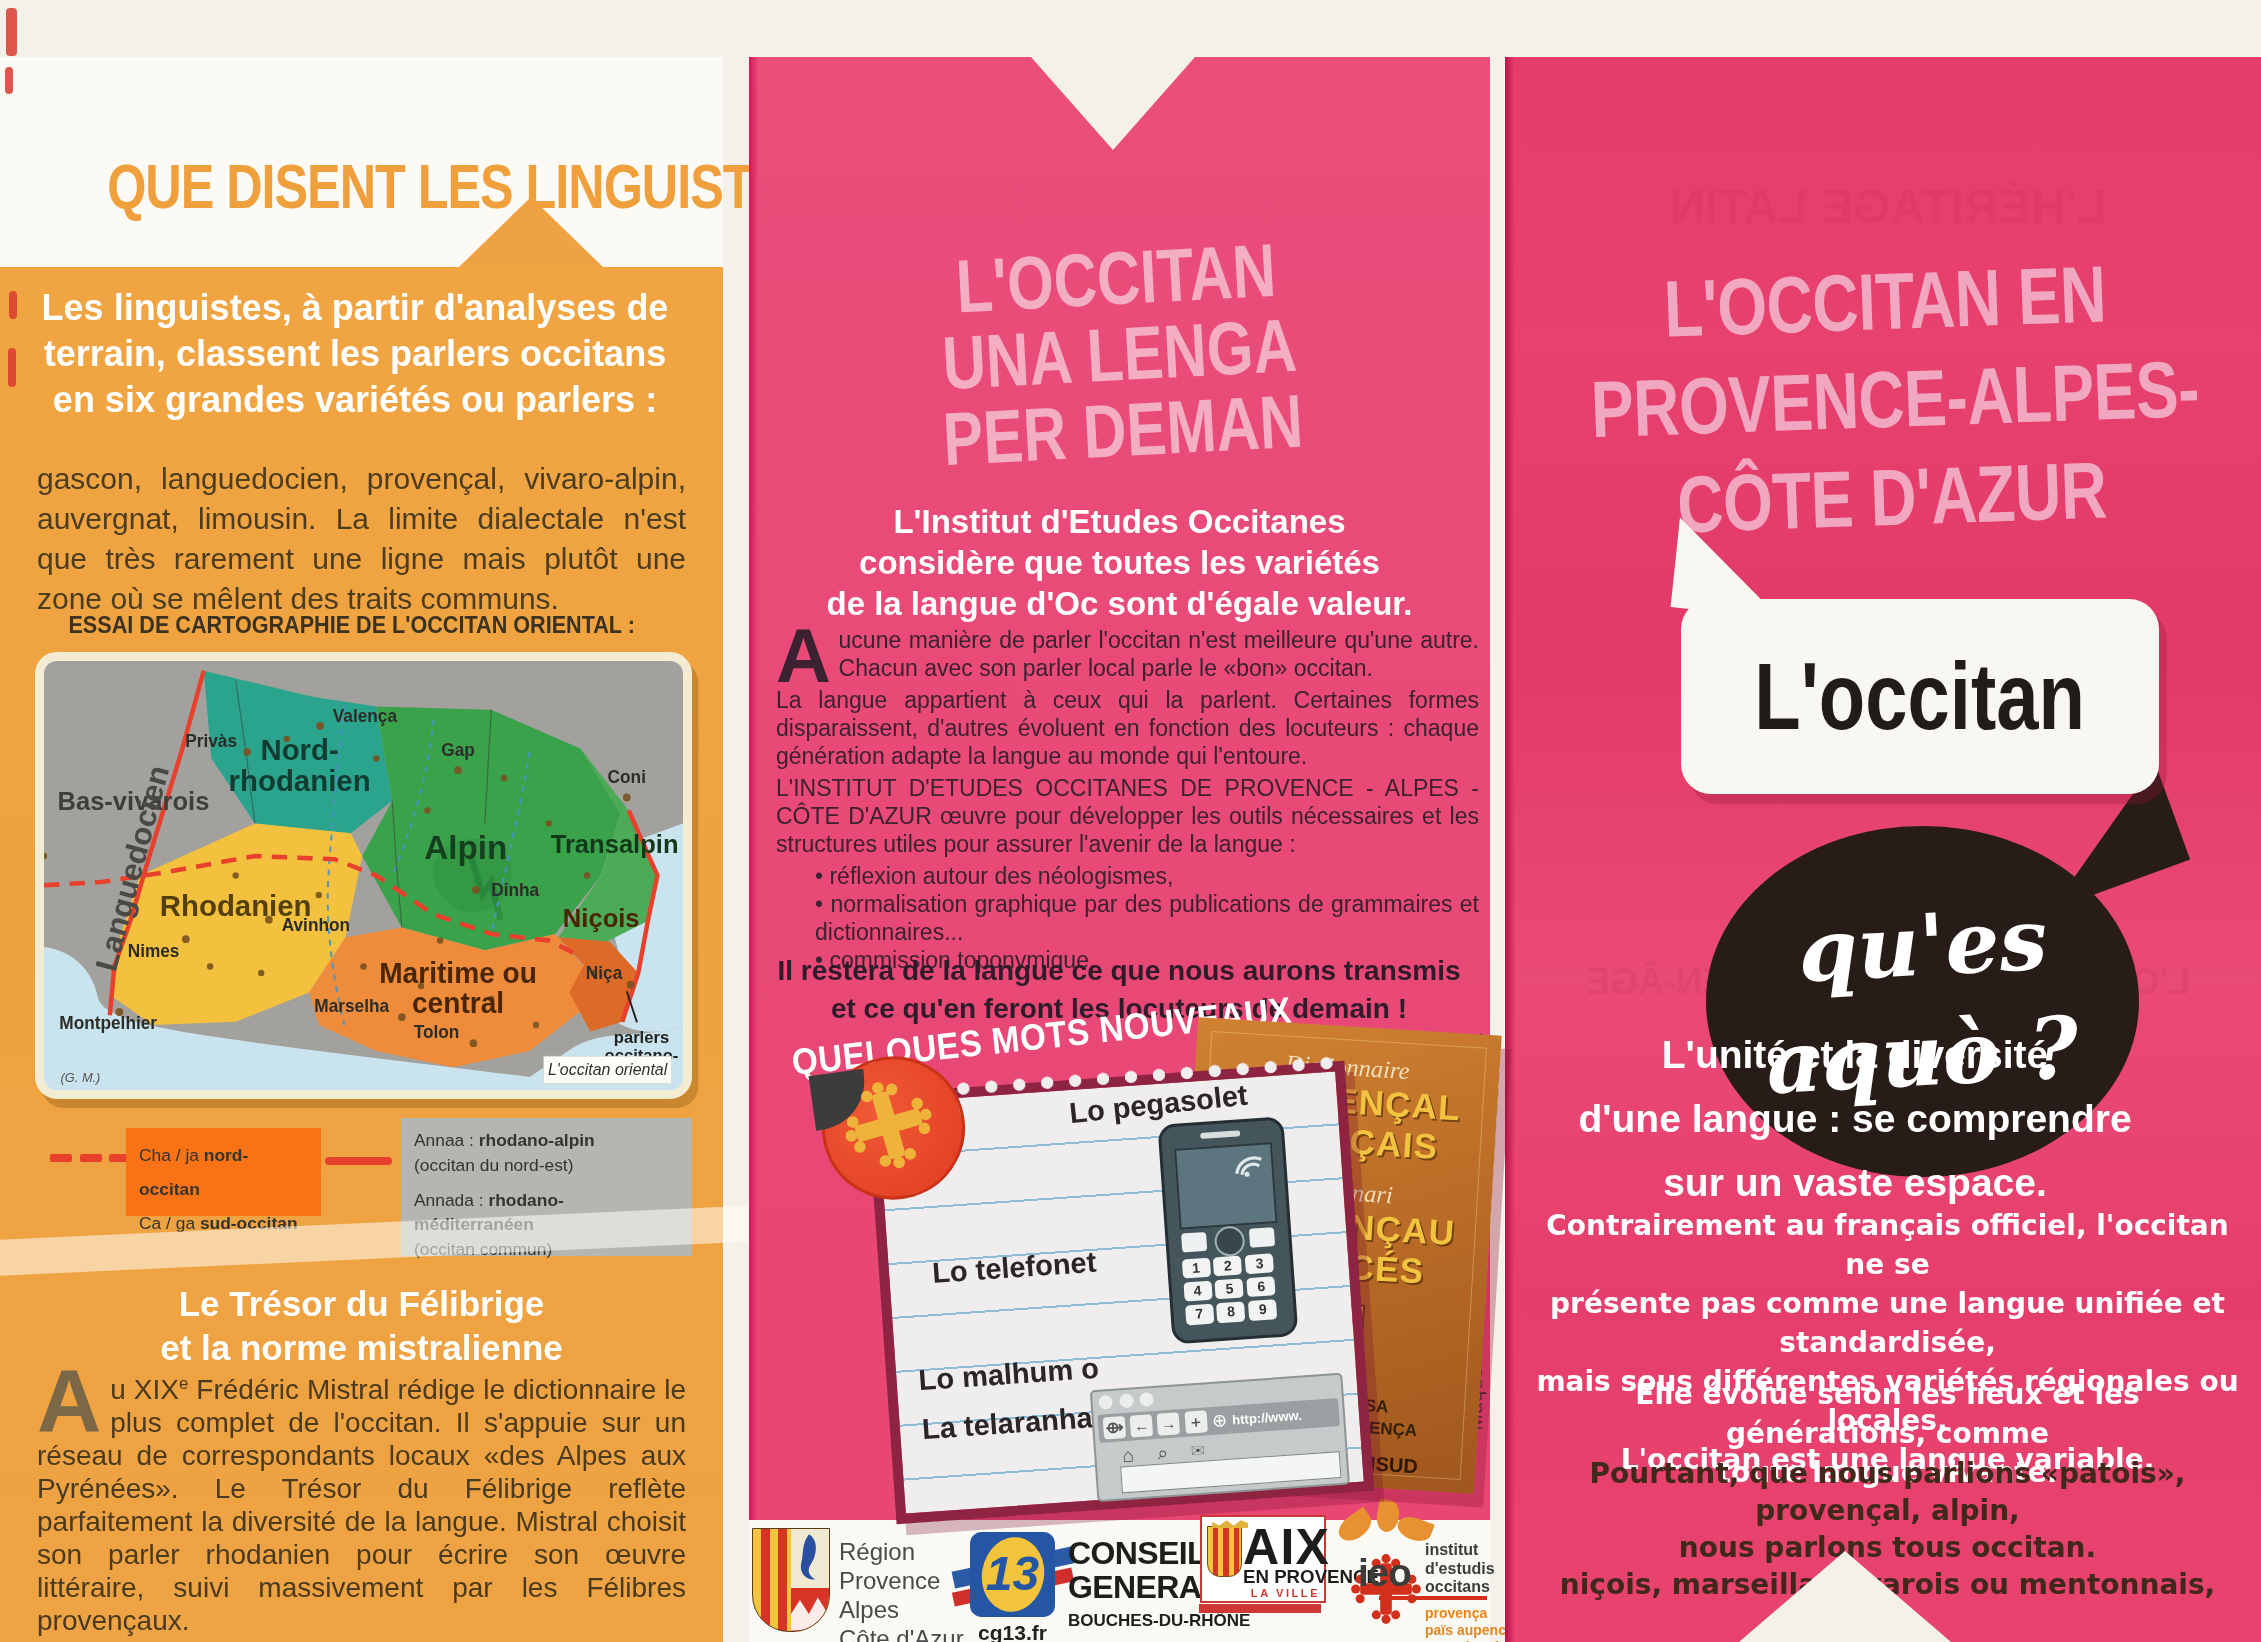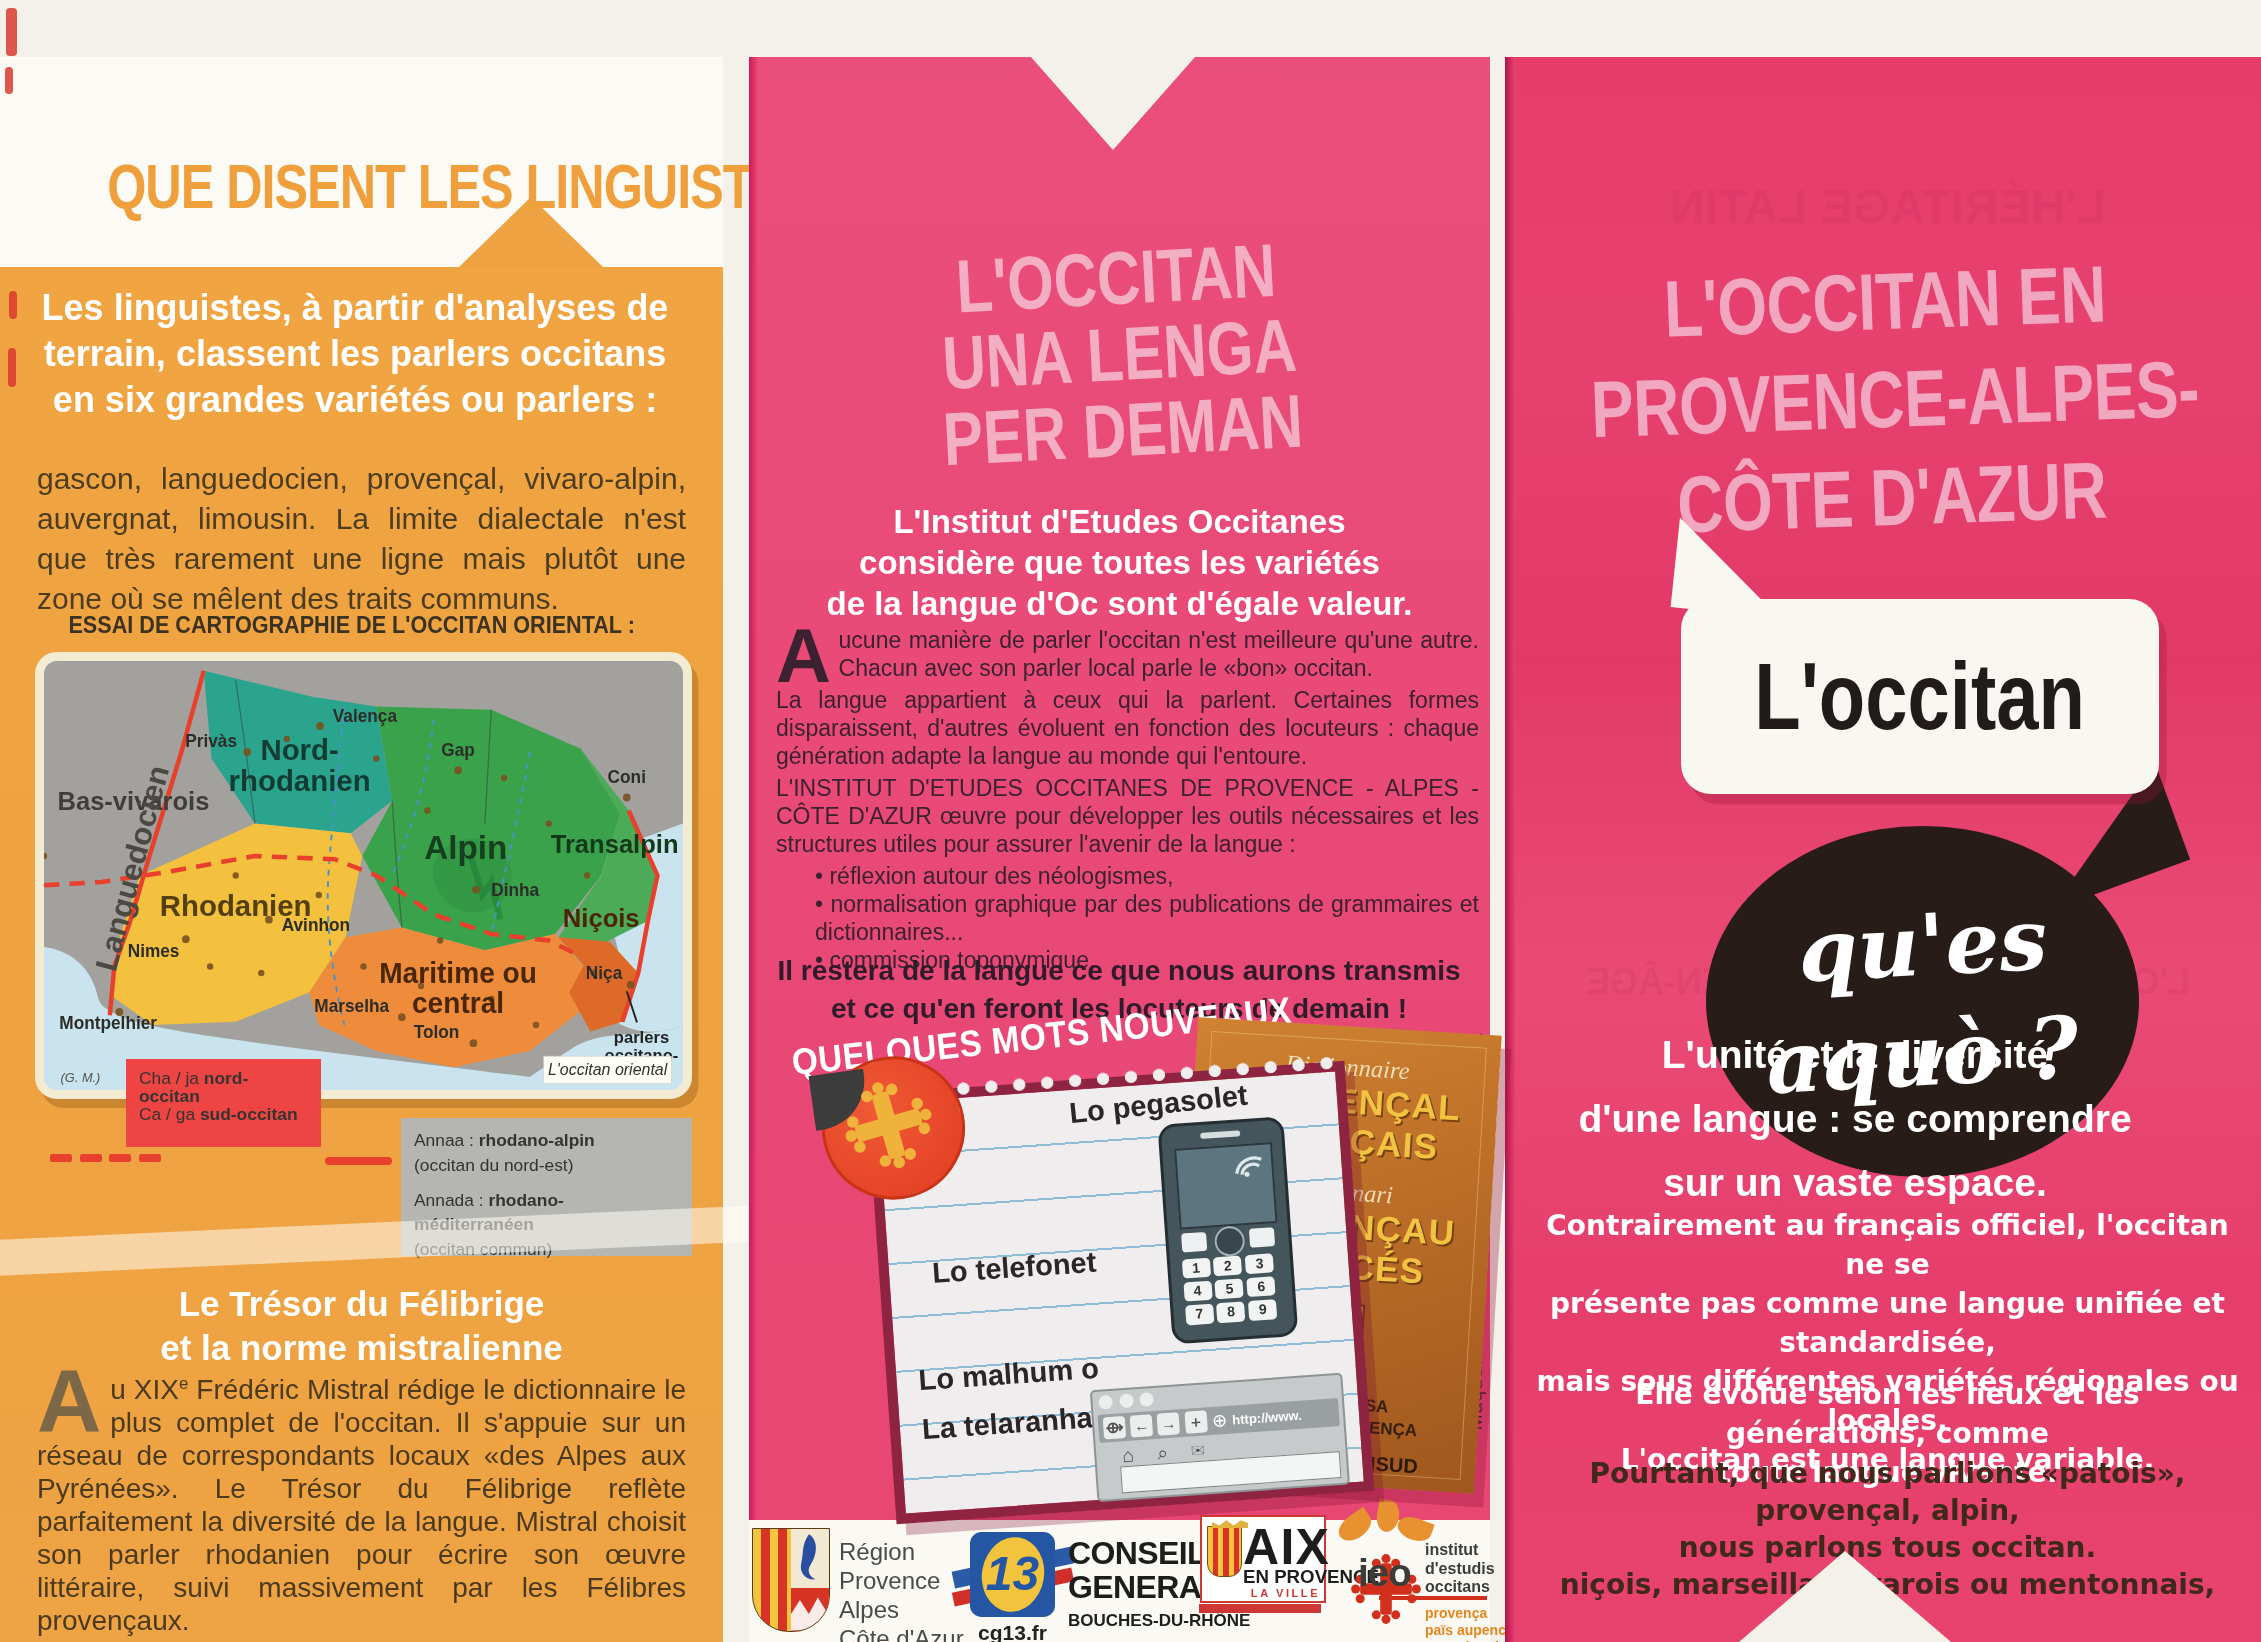--- a/index.html
+++ b/index.html
@@ -19,22 +19,22 @@
      border-left:72px solid transparent;border-right:72px solid transparent;
      border-bottom:70px solid #efa242;}
   .lp-title{left:13px;top:108px;width:697px;color:#efa03d;font-size:63px;font-weight:bold;letter-spacing:-1.3px;}
   .lp-intro{left:0;top:285px;width:710px;color:#fff;font-size:36px;font-weight:bold;line-height:46px;}
   .lp-body{left:37px;top:459px;width:649px;color:#4c3c20;font-size:30px;line-height:40px;}
   .lp-essai{left:37px;top:611px;width:657px;color:#3b3222;font-size:24px;font-weight:bold;}
   .map-box{left:35px;top:652px;width:639px;height:429px;background:#c9e4ef;
      border:9px solid #f3ecd2;border-radius:22px;box-shadow:6.4px 9px 0 rgba(120,70,10,.30);overflow:hidden;}
   .lgd-dash{left:50px;top:1154px;display:flex;gap:7.7px;}
   .lgd-dash i{display:block;width:22px;height:8.4px;background:#e8402c;border-radius:2.6px;}
-  .lgd-box1{left:126px;top:1059px;width:195px;height:88px;background:#ef4444;color:#34342f;
-     font-size:17.4px;line-height:18px;padding:10.3px 13px;box-sizing:border-box;}
+  .lgd-box1{left:126px;top:1128px;width:195px;height:88px;background:#f97316;color:#34342f;
+     font-size:17.4px;line-height:34px;padding:10.3px 13px;box-sizing:border-box;}
   .lgd-solid{left:325px;top:1157px;width:67px;height:7.7px;background:#e8402c;border-radius:3.9px;}
   .lgd-box2{left:401px;top:1118px;width:291px;height:138px;background:#b5b5b1;color:#34342f;
      font-size:17.4px;line-height:24.5px;padding:10.3px 13px;box-sizing:border-box;}
   .crease-l{left:-26px;top:1223px;width:786px;height:36px;background:rgba(255,253,246,.55);transform:rotate(-2.6deg);}
   .lp-ttitle{left:0;top:1270px;width:723px;color:#fff;font-size:35px;font-weight:bold;line-height:44px;margin-top:12px;}
   .lp-tresor{left:37px;top:1367px;width:649px;color:#4b3a1d;font-size:28px;line-height:33px;}
   .dropcap{float:left;font-size:89px;line-height:68px;font-weight:bold;padding-right:9px;color:#7c6847;}
   .dropcap2{float:left;font-size:76px;line-height:59px;font-weight:bold;padding-right:7.7px;color:#3c2130;}
   sup{font-size:60%;}
   .scanmark{background:#d93a2e;border-radius:3.9px;opacity:.85;}

